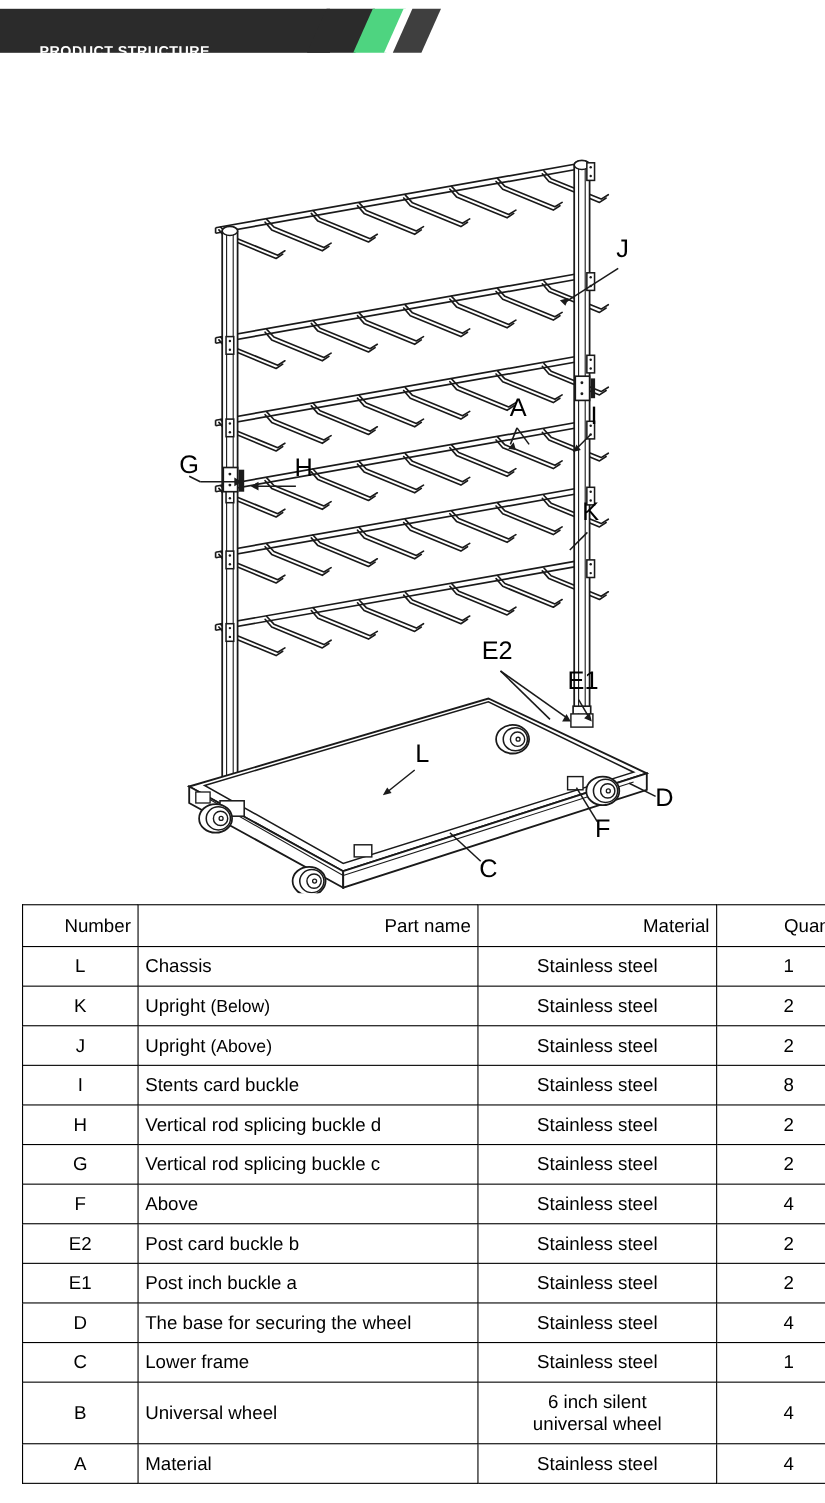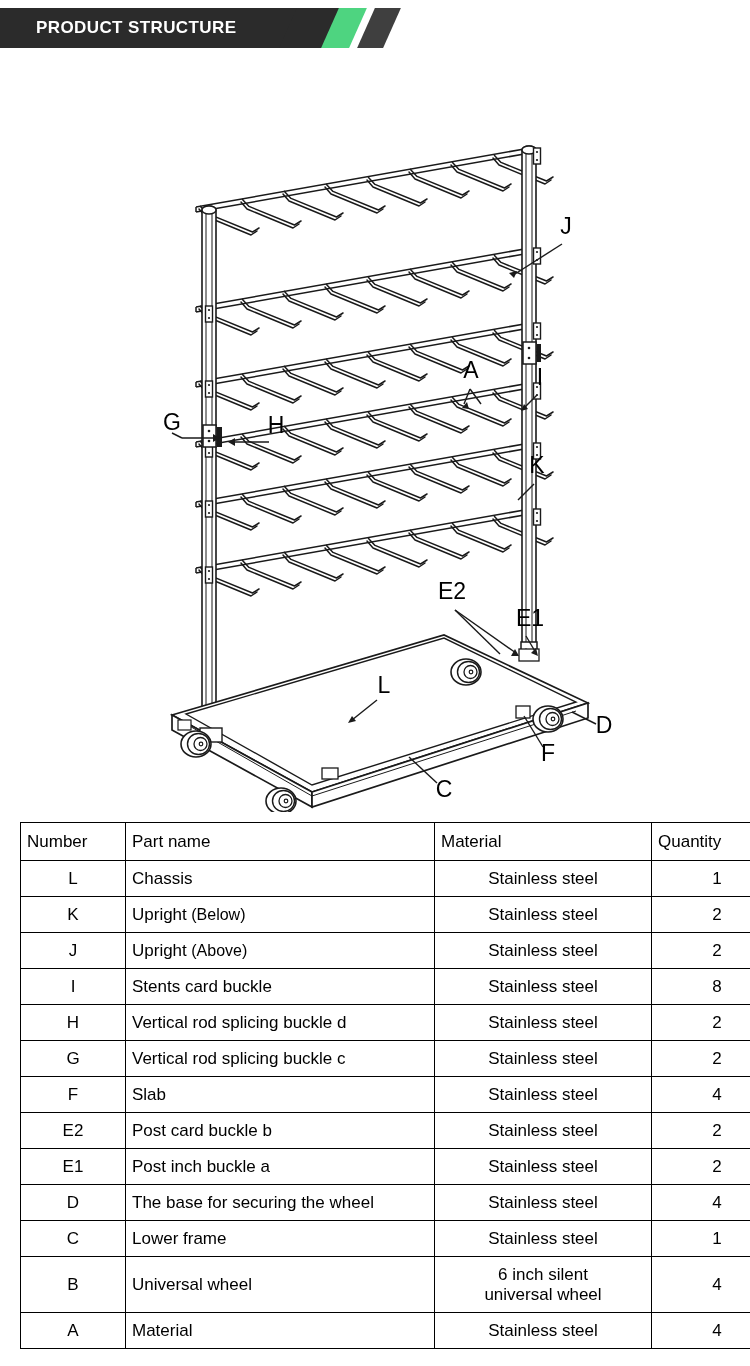--- a/index.html
+++ b/index.html
@@ -21,24 +21,24 @@
   }
   .banner-skew{
     position:absolute;top:0;height:40px;
     transform:skewX(-24deg);
   }
   .bs-dark{left:288px;width:44px;background:#2b2b2b;}
   .bs-green{left:330px;width:30px;background:#4ed480;}
   .bs-white{left:358px;width:10px;background:#ffffff;}
   .bs-gray{left:366px;width:26px;background:#3f3f3f;}
   .banner-title{
-    position:absolute;left:36px;top:0;height:40px;
+    position:absolute;left:36px;top:18px;height:40px;
     display:flex;align-items:center;
     color:#ffffff;
-    font-size:17px;font-weight:bold;letter-spacing:.4px;
+    font-size:13px;font-weight:bold;letter-spacing:.4px;
     white-space:nowrap;
   }
 
   
   .diagram{
     position:absolute;left:0;top:52px;width:750px;height:760px;
   }
   .diagram svg{display:block;}
   .lbl{
     font-family:"Liberation Sans", sans-serif;
@@ -60,21 +60,21 @@
     height:35px;
     vertical-align:middle;
     overflow:hidden;
     white-space:nowrap;
   }
   .parts-table thead td{height:37px;}
   .col-num{width:92px;text-align:center;}
   .col-part{width:296px;text-align:left;margin-top:48px;}
   .col-mat{width:204px;text-align:center;}
   .col-qty{width:118px;text-align:center;}
-  thead .col-part,thead .col-mat,thead .col-num,thead .col-qty{text-align:left;}
+  thead .col-part,thead .col-mat,thead .col-num,thead .col-qty{text-align:right;}
   .qty{color:#6f6f6f;}
   .sub{font-size:16px;}
   .mat2{
     white-space:normal;line-height:1.12;
     padding-top:2px;padding-bottom:2px;
   }
   .tall{height:56px;}
 </style>
 </head>
 <body>
@@ -385,21 +385,21 @@
       <td class="col-qty qty">2</td>
     </tr>
     <tr>
       <td class="col-num">G</td>
       <td class="col-part"><span>Vertical rod splicing buckle c</span><span class="sub"></span></td>
       <td class="col-mat">Stainless steel</td>
       <td class="col-qty qty">2</td>
     </tr>
     <tr>
       <td class="col-num">F</td>
-      <td class="col-part"><span>Slab</span><span class="sub"></span></td>
+      <td class="col-part"><span>Above</span><span class="sub"></span></td>
       <td class="col-mat">Stainless steel</td>
       <td class="col-qty qty">4</td>
     </tr>
     <tr>
       <td class="col-num">E2</td>
       <td class="col-part"><span>Post card buckle b</span><span class="sub"></span></td>
       <td class="col-mat">Stainless steel</td>
       <td class="col-qty qty">2</td>
     </tr>
     <tr>

